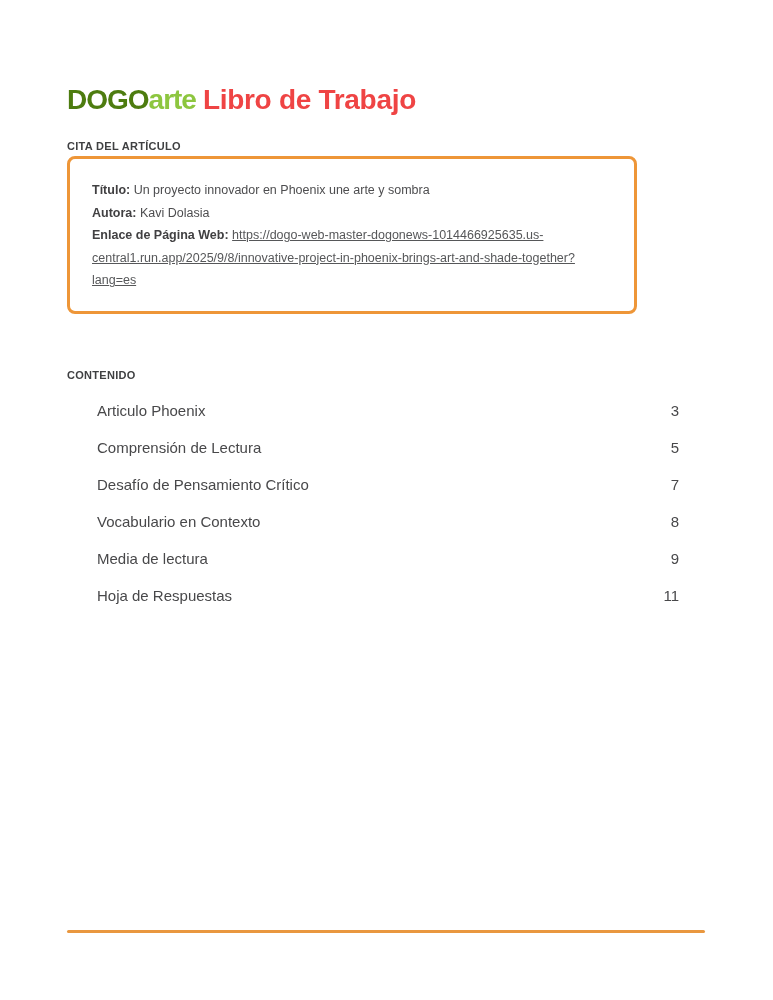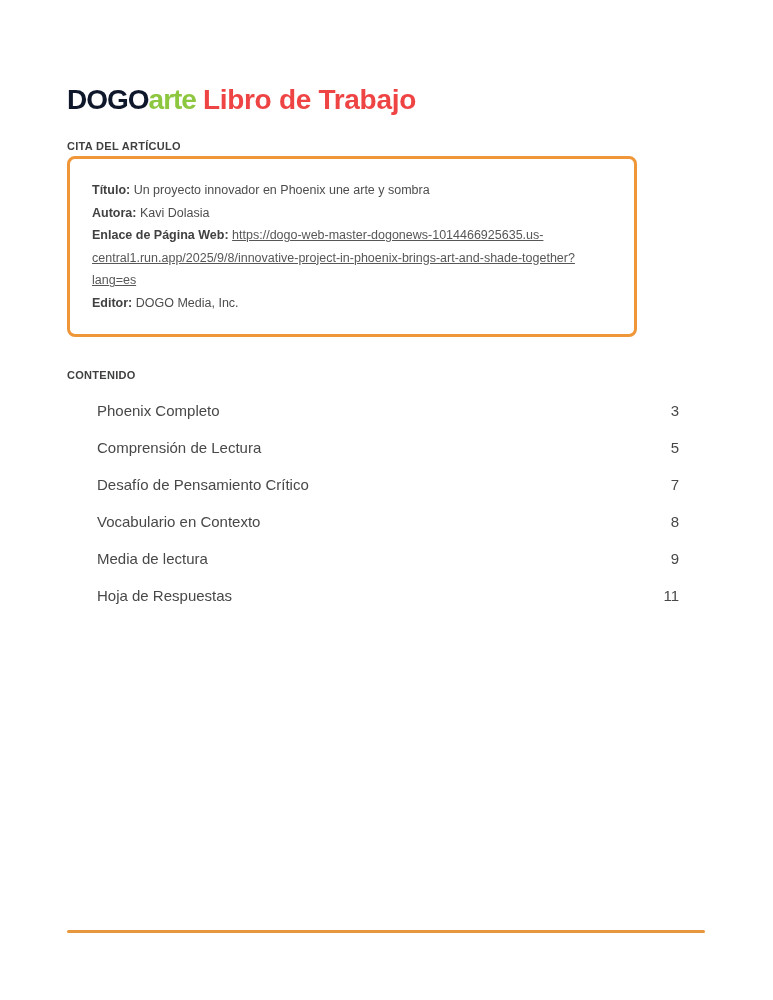--- a/index.html
+++ b/index.html
@@ -14,21 +14,21 @@
   
   .header {
     position: absolute;
     left: 67px;
     top: 84px;
     white-space: nowrap;
     font-weight: bold;
     font-size: 28px;
     letter-spacing: -0.3px;
   }
-  .logo-part1 { color: #0f172a; letter-spacing: -1px; }
+  .logo-part1 { color: #4d7c0f; letter-spacing: -1px; }
   .logo-part2 { color: #8DC63F; letter-spacing: -1px; }
   .doc-title { color: #ef4444; margin-left: 7px; }
 
   
   .section-label {
     position: absolute;
     left: 67px;
     font-size: 11px;
     font-weight: bold;
     color: #3F4042;
@@ -118,32 +118,28 @@
   <div class="citation-row">
     <span class="field-label">Autora:</span>
     <span class="field-value">Kavi Dolasia</span>
   </div>
 
   <div class="citation-row">
     <span class="field-label">Enlace de Página Web:</span>
     <span class="field-value link">https://dogo-web-master-dogonews-1014466925635.us-central1.run.app/2025/9/8/innovative-project-in-phoenix-brings-art-and-shade-together?lang=es</span>
   </div>
 
-  <div class="citation-row">
-    <span class="field-label">Editor:</span>
-    <span class="field-value">DOGO Media, Inc.</span>
-  </div>
 </div>
   </div>
 
   <div class="section-label label-contenido">CONTENIDO</div>
 
   <div class="toc">
   <div class="toc-row">
-    <span class="toc-title">Phoenix Completo</span>
+    <span class="toc-title">Articulo Phoenix</span>
     <span class="toc-page">3</span>
   </div>
 
   <div class="toc-row">
     <span class="toc-title">Comprensión de Lectura</span>
     <span class="toc-page">5</span>
   </div>
 
   <div class="toc-row">
     <span class="toc-title">Desafío de Pensamiento Crítico</span>

